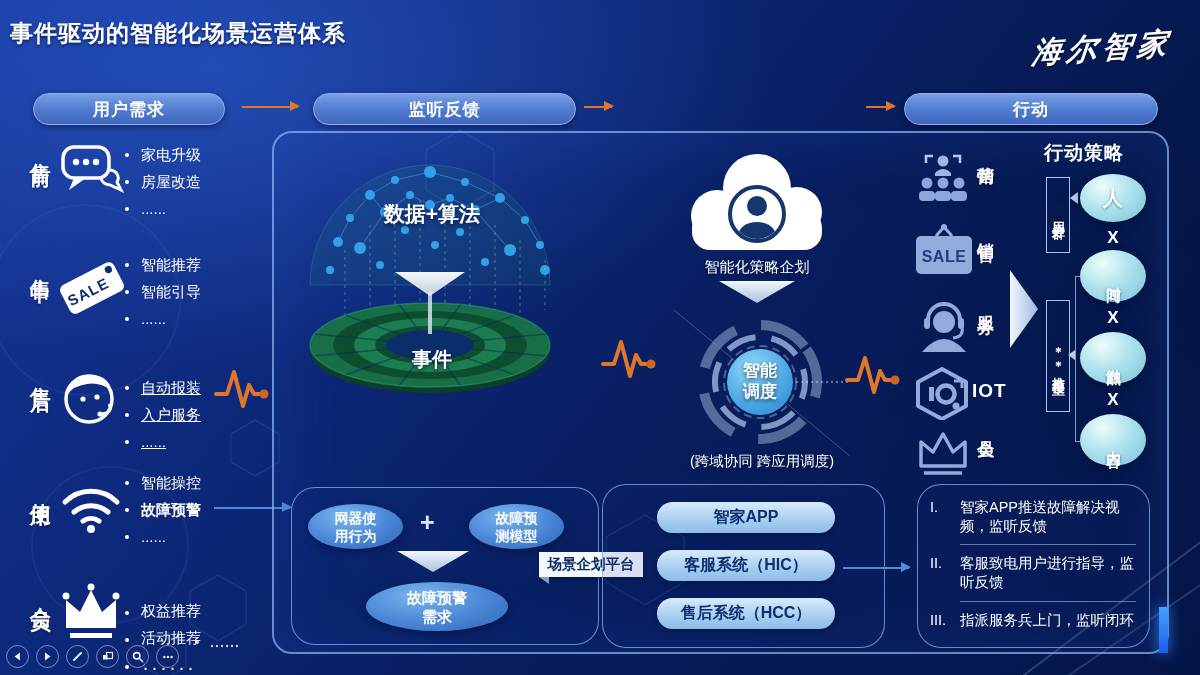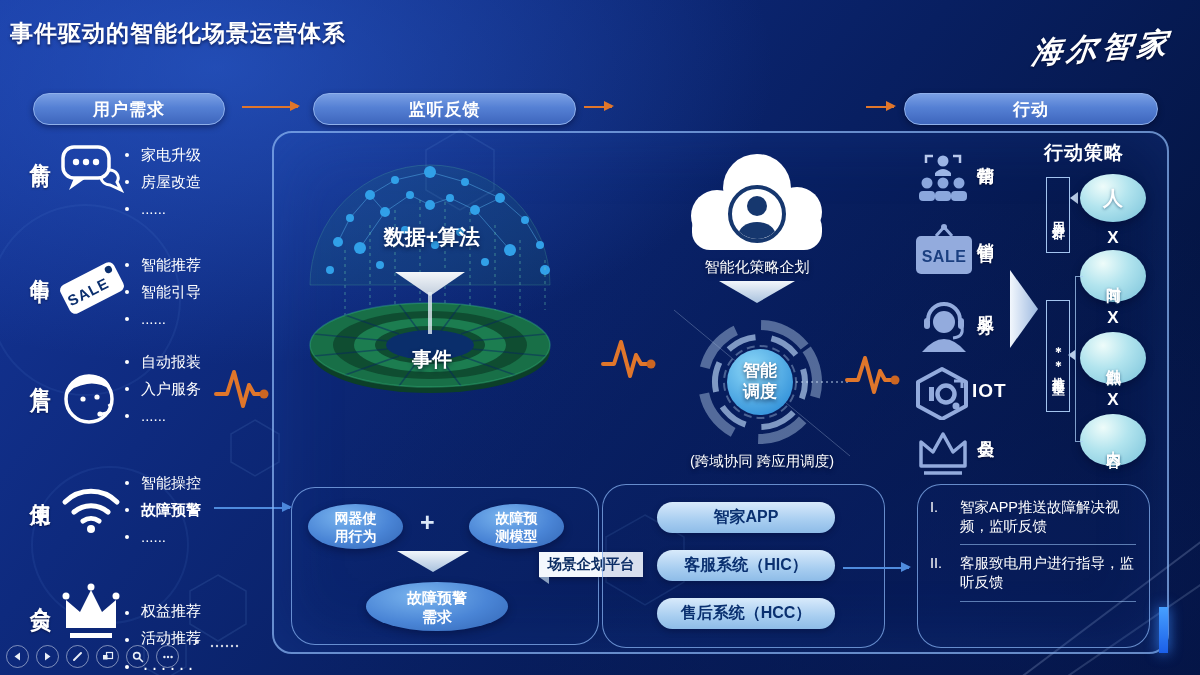--- a/index.html
+++ b/index.html
@@ -134,21 +134,21 @@
 
   <div class="stage-label" style="left:28px;top:370px;">售后</div>
   <svg class="abs" style="left:60px;top:366px;" width="60" height="62" viewBox="0 0 60 62">
     <circle cx="29" cy="33" r="23" fill="none" stroke="#fff" stroke-width="3.5"></circle>
     <path d="M8 28 Q11 9 31 9 Q49 10 51 24 Q39 16 27 18 Q13 20 8 28 Z" fill="#fff"></path>
     <circle cx="23" cy="33" r="2.6" fill="#fff"></circle>
       <circle cx="37" cy="31" r="2.6" fill="#fff"></circle>
     <path d="M49 38 q5 9 -9 10" fill="none" stroke="#fff" stroke-width="3"></path>
     <circle cx="40" cy="48" r="2.6" fill="#fff"></circle>
   </svg>
-  <ul class="bullets" style="left:122px;top:348px;">
+  <ul class="bullets" style="left:122px;top:374px;text-decoration:underline;">
     <li>自动报装</li>
     <li>入户服务</li>
     <li>......</li>
   </ul>
 
   <div class="stage-label" style="left:28px;top:486px;">使用</div>
   <svg class="abs" style="left:60px;top:480px;" width="62" height="54" viewBox="0 0 62 54">
     <path d="M5 22 A37 37 0 0 1 57 22" fill="none" stroke="#fff" stroke-width="5" stroke-linecap="round"></path>
     <path d="M14 32 A26 26 0 0 1 48 32" fill="none" stroke="#fff" stroke-width="5" stroke-linecap="round"></path>
     <path d="M23 41 A14 14 0 0 1 39 41" fill="none" stroke="#fff" stroke-width="5" stroke-linecap="round"></path>
@@ -263,21 +263,21 @@
         <line x1="45" y1="165" x2="99" y2="184"></line>
       <line x1="99" y1="154" x2="119" y2="181"></line>
         <line x1="161" y1="154" x2="141" y2="181"></line>
       <line x1="215" y1="165" x2="161" y2="184"></line>
         <line x1="246" y1="184" x2="172" y2="191"></line>
     </g>
     <ellipse cx="130" cy="195" rx="120" ry="42" fill="none" stroke="rgba(60,200,140,.35)" stroke-width="1.5"></ellipse>
     <polygon points="95,122 165,122 130,146" fill="url(#gfun)"></polygon>
     <rect x="128" y="142" width="4" height="42" fill="rgba(225,235,245,.8)"></rect>
   </svg>
-  <div class="center-text" style="left:350px;top:200px;width:164px;font-size:21px;margin-top:23px;">数据+算法</div>
+  <div class="center-text" style="left:350px;top:200px;width:164px;font-size:21px;">数据+算法</div>
   <div class="center-text" style="left:392px;top:346px;width:80px;font-size:20px;">事件</div>
 
   <svg class="abs" style="left:601px;top:335px;" width="56" height="46" viewBox="0 0 56 46">
     <polyline points="2,29 13,29 20,7 29,41 35,20 40,29 46,29" fill="none" stroke="#e0762b" stroke-width="4" stroke-linecap="round" stroke-linejoin="round"></polyline>
     <circle cx="50" cy="29" r="4.5" fill="#cc6622"></circle>
   </svg>
 
   <svg class="abs" style="left:672px;top:148px;" width="170" height="105" viewBox="0 0 170 105">
     <circle cx="45" cy="68" r="26" fill="#fff"></circle>
     <circle cx="85" cy="40" r="34" fill="#fff"></circle>
@@ -438,20 +438,24 @@
     <div class="action-row">
       <div class="action-num">I.</div>
       <div class="action-text">智家APP推送故障解决视频，监听反馈</div>
     </div>
     <div class="action-sep"></div>
     <div class="action-row">
       <div class="action-num">II.</div>
       <div class="action-text">客服致电用户进行指导，监听反馈</div>
     </div>
     <div class="action-sep"></div>
+    <div class="action-row">
+      <div class="action-num">III.</div>
+      <div class="action-text">指派服务兵上门，监听闭环</div>
+    </div>
   </div>
 
   <div class="abs" style="left:1159px;top:607px;width:9px;height:46px;background:linear-gradient(180deg,#47a0ff,#1b5fe8);box-shadow:0 0 14px rgba(60,140,255,.9);"></div>
 
   <div class="controls">
     <div class="ctrl">
       <svg width="11" height="11" viewBox="0 0 11 11">
           <polygon points="8,1.5 2.5,5.5 8,9.5" fill="#e9eef7"></polygon>
         </svg>
     </div>

